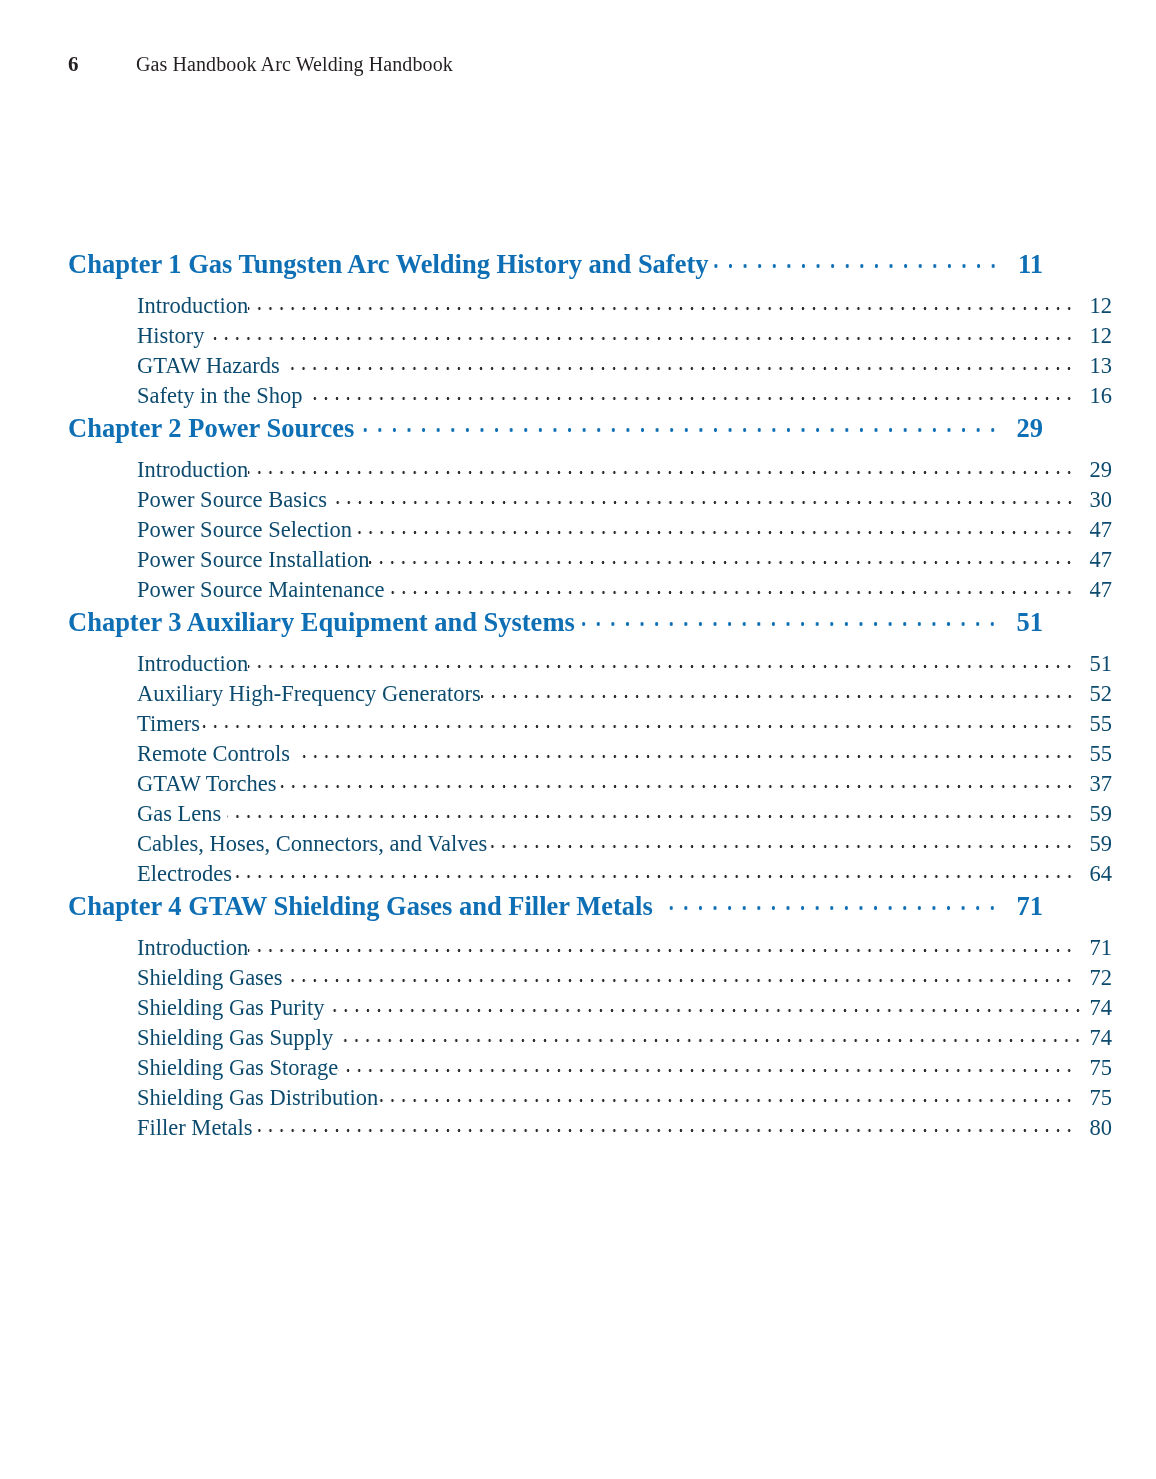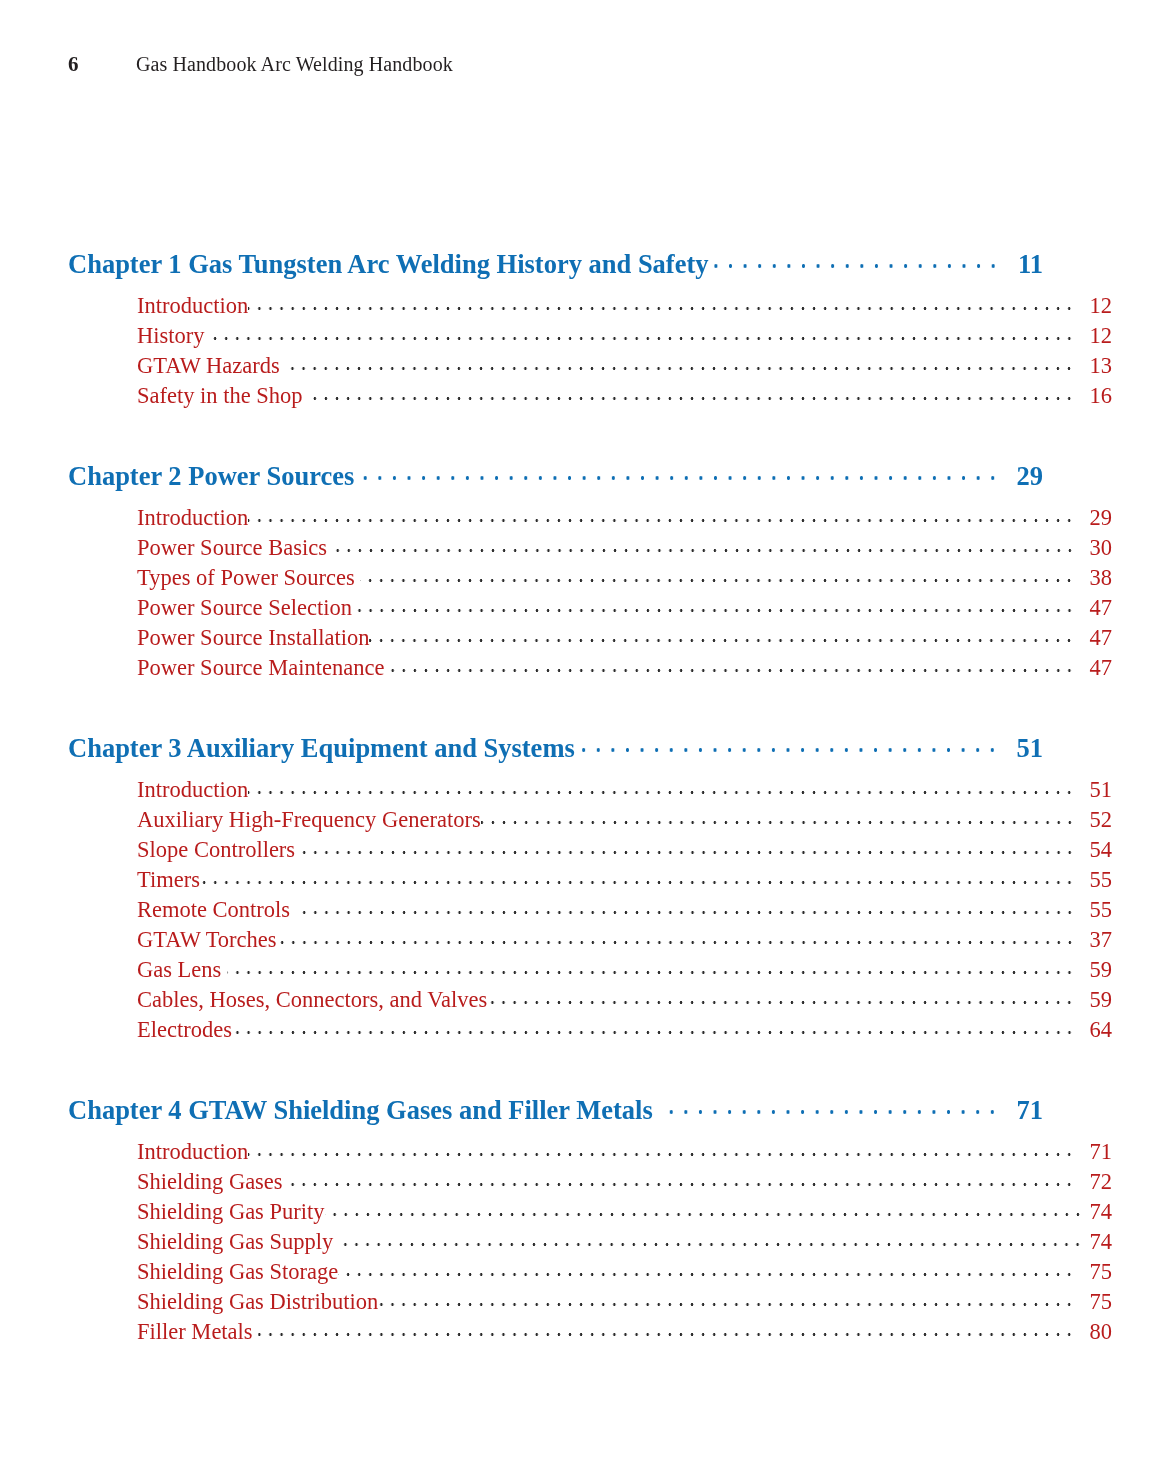--- a/index.html
+++ b/index.html
@@ -58,21 +58,21 @@
 
   
   .toc {
     position: absolute;
     left: 68px;
     top: 247px;
     width: 975px;
   }
 
   .chapter-block { margin-bottom: 0; }
-  .chapter-block + .chapter-block { margin-top: 48px; }
+  .chapter-block + .chapter-block { }
 
   
   .row {
     display: flex;
     align-items: flex-end;
     width: 100%;
   }
   .row .txt { white-space: pre; flex: 0 0 auto; }
   .row .leader {
     flex: 1 1 auto;
@@ -108,21 +108,21 @@
     min-width: 34px;
     padding-left: 9px;
   }
 
   
   .entry-row {
     font-family: "Liberation Serif", serif;
     font-weight: normal;
     font-size: 22.5px;
     line-height: 30px;
-    color: #b91c1c;
+    color: #0c4a6e;
     padding-left: 69px;
   }
   .entry-row .leader::after {
     content: "";
     position: absolute;
     right: 0;
     left: 0;
     bottom: 0.175em;
     height: 3px;
     background-image: radial-gradient(circle, #2b2b2b 1.25px, rgba(0,0,0,0) 1.45px);
@@ -186,25 +186,20 @@
           <span class="txt">Introduction</span>
           <span class="leader"></span>
           <span class="num">29</span>
         </div>
         <div class="row entry-row">
           <span class="txt">Power Source Basics </span>
           <span class="leader"></span>
           <span class="num">30</span>
         </div>
         <div class="row entry-row">
-          <span class="txt">Types of Power Sources </span>
-          <span class="leader"></span>
-          <span class="num">38</span>
-        </div>
-        <div class="row entry-row">
           <span class="txt">Power Source Selection</span>
           <span class="leader"></span>
           <span class="num">47</span>
         </div>
         <div class="row entry-row">
           <span class="txt">Power Source Installation</span>
           <span class="leader"></span>
           <span class="num">47</span>
         </div>
         <div class="row entry-row">
@@ -223,25 +218,20 @@
           <span class="txt">Introduction</span>
           <span class="leader"></span>
           <span class="num">51</span>
         </div>
         <div class="row entry-row">
           <span class="txt">Auxiliary High-Frequency Generators</span>
           <span class="leader"></span>
           <span class="num">52</span>
         </div>
         <div class="row entry-row">
-          <span class="txt">Slope Controllers </span>
-          <span class="leader"></span>
-          <span class="num">54</span>
-        </div>
-        <div class="row entry-row">
           <span class="txt">Timers</span>
           <span class="leader"></span>
           <span class="num">55</span>
         </div>
         <div class="row entry-row">
           <span class="txt">Remote Controls </span>
           <span class="leader"></span>
           <span class="num">55</span>
         </div>
         <div class="row entry-row">

